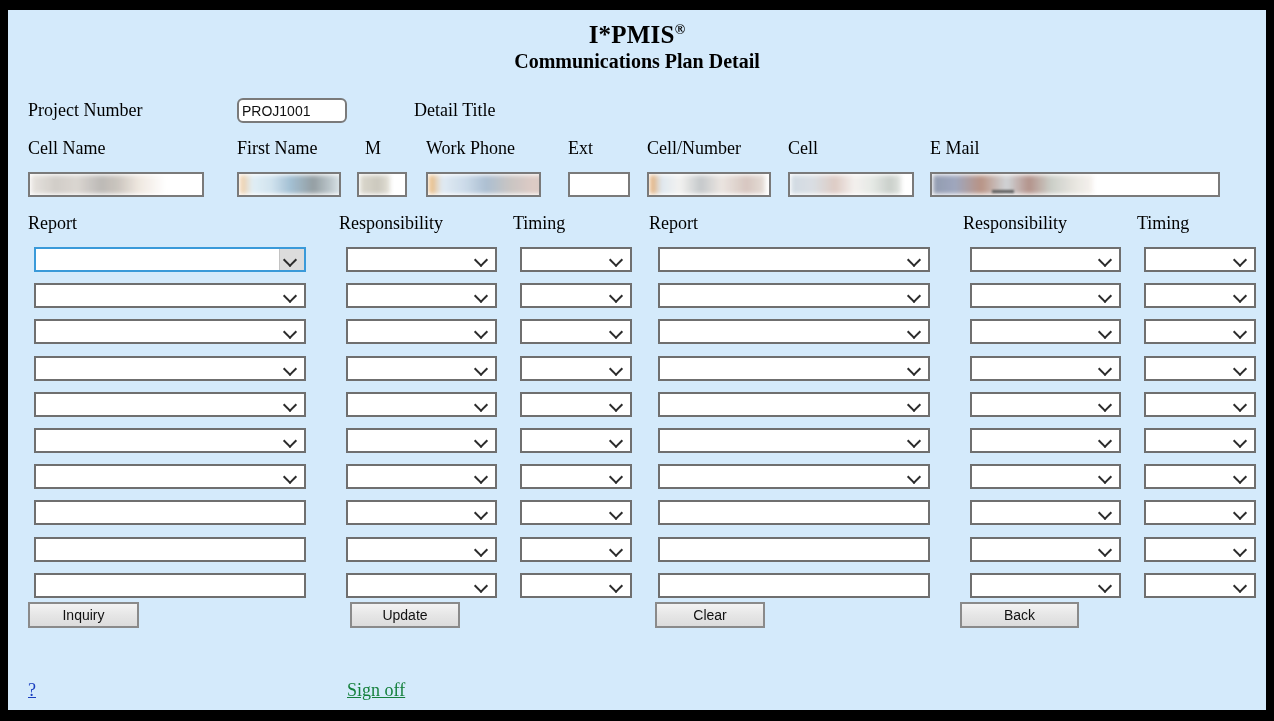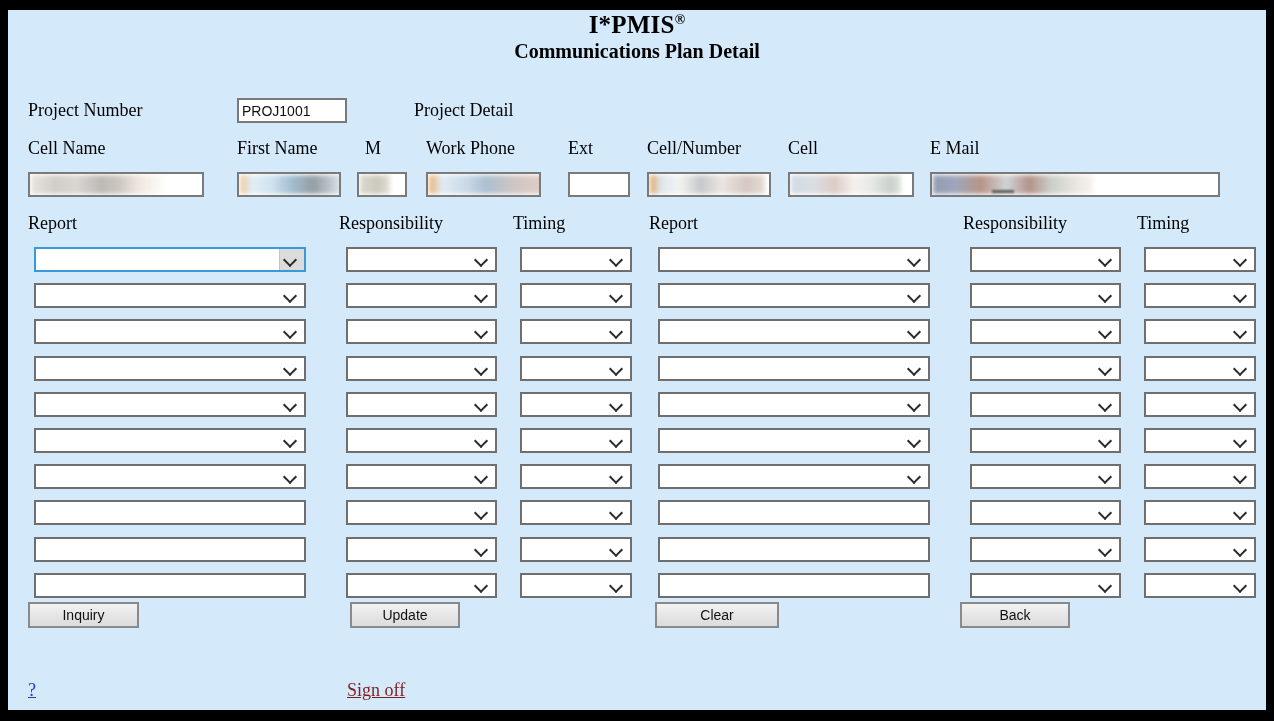--- a/index.html
+++ b/index.html
@@ -24,21 +24,21 @@
     overflow: hidden;
   }
 
   
   .title-main {
     text-align: center;
     font-family: "Liberation Serif", "DejaVu Serif", serif;
     font-weight: bold;
     font-size: 25px;
     color: #000;
-    margin: 2px 0 0 0;
+    margin: 12px 0 0 0;
     line-height: 1.05;
     letter-spacing: 0.2px;
   }
   .title-main sup {
     font-size: 14px;
     vertical-align: super;
     font-weight: bold;
   }
   .title-sub {
     text-align: center;
@@ -175,40 +175,40 @@
     color: #111;
     padding: 2px 4px;
     white-space: nowrap;
   }
 
   
   .lnk {
     position: absolute;
     font-family: "Liberation Serif", "DejaVu Serif", serif;
     font-size: 18px;
-    color: #7f1d1d;
+    color: #15803d;
     text-decoration: underline;
     cursor: pointer;
     white-space: nowrap;
   }
   .lnk.help { color: #1a3fbf; }
 </style>
 </head>
 <body>
 
 <div class="page">
 
   <div class="title-main">
     <span>I*PMIS</span><sup>®</sup>
   </div>
   <div class="title-sub">Communications Plan Detail</div>
 
   <div class="lbl" style="left:20px; top:90px;">Project Number</div>
-  <input class="tinput" style="left: 229px; top: 88px; width: 110px; height: 25px;" value="PROJ1001">
-  <div class="lbl" style="left:406px; top:90px;">Project Detail</div>
+  <input class="tinput" style="left: 229px; top: 88px; width: 110px; height: 25px; border-radius: 6px;" value="PROJ1001">
+  <div class="lbl" style="left:406px; top:90px;">Detail Title</div>
 
   <div class="lbl" style="left:20px;  top:128px;">Cell Name</div>
   <div class="lbl" style="left:229px; top:128px;">First Name</div>
   <div class="lbl" style="left:357px; top:128px;">M</div>
   <div class="lbl" style="left:418px; top:128px;">Work Phone</div>
   <div class="lbl" style="left:560px; top:128px;">Ext</div>
   <div class="lbl" style="left:639px; top:128px;">Cell/Number</div>
   <div class="lbl" style="left:780px; top:128px;">Cell</div>
   <div class="lbl" style="left:922px; top:128px;">E Mail</div>
 
@@ -410,20 +410,20 @@
       <div class="sel" style="left: 962px; top: 563px; width: 151px; height: 25px;">
         <span class="arrow"></span>
       </div>
       <div class="sel" style="left: 1136px; top: 563px; width: 112px; height: 25px;">
         <span class="arrow"></span>
       </div>
     </div>
 
   <div class="btn" style="left:20px;  top:592px; width:111px; height:26px;">Inquiry</div>
   <div class="btn" style="left:342px; top:592px; width:110px; height:26px;">Update</div>
-  <div class="btn" style="left:647px; top:592px; width:124px; height:26px;">Clear</div>
-  <div class="btn" style="left:952px; top:592px; width:110px; height:26px;">Back</div>
+  <div class="btn" style="left:647px; top:592px; width:110px; height:26px;">Clear</div>
+  <div class="btn" style="left:952px; top:592px; width:119px; height:26px;">Back</div>
 
 
   <div class="lnk help" style="left:20px;  top:670px;">?</div>
   <div class="lnk" style="left:339px; top:670px;">Sign off</div>
 
 </div>
 
 </body></html>

